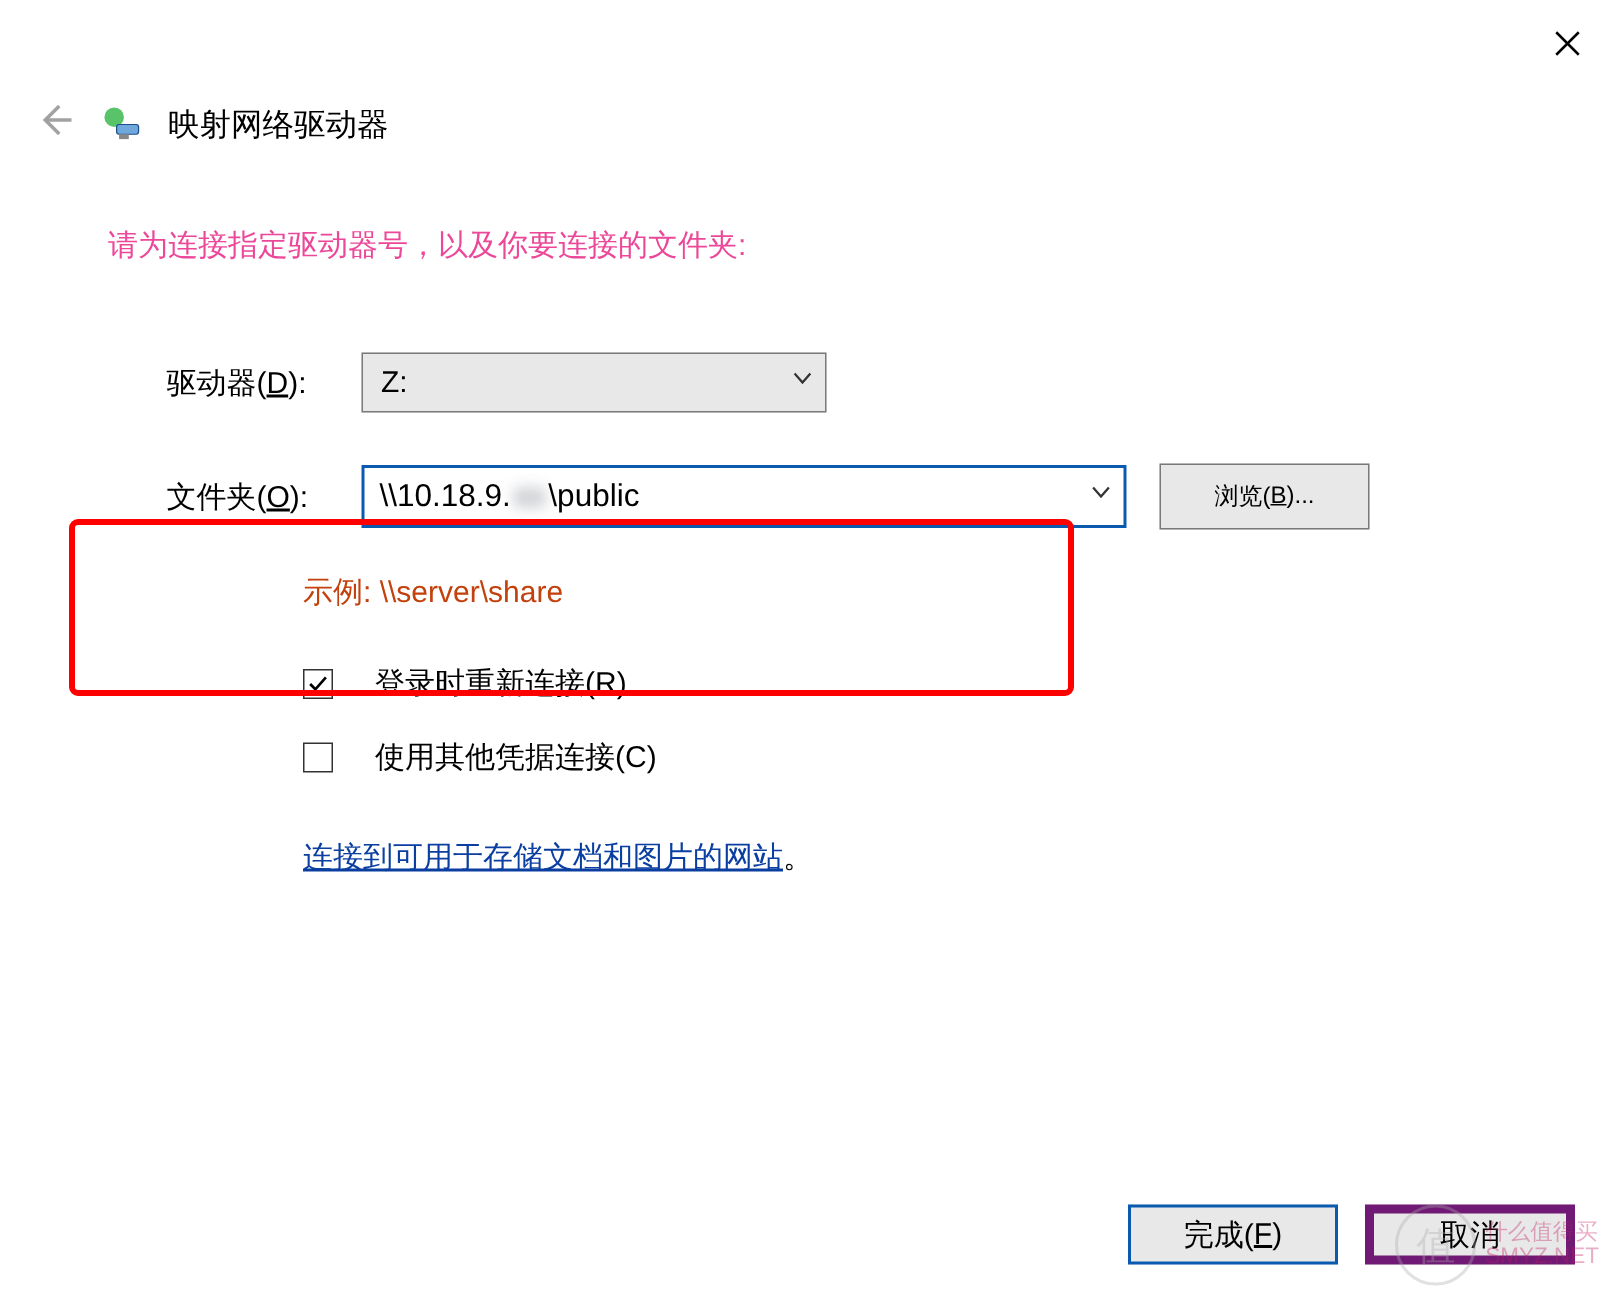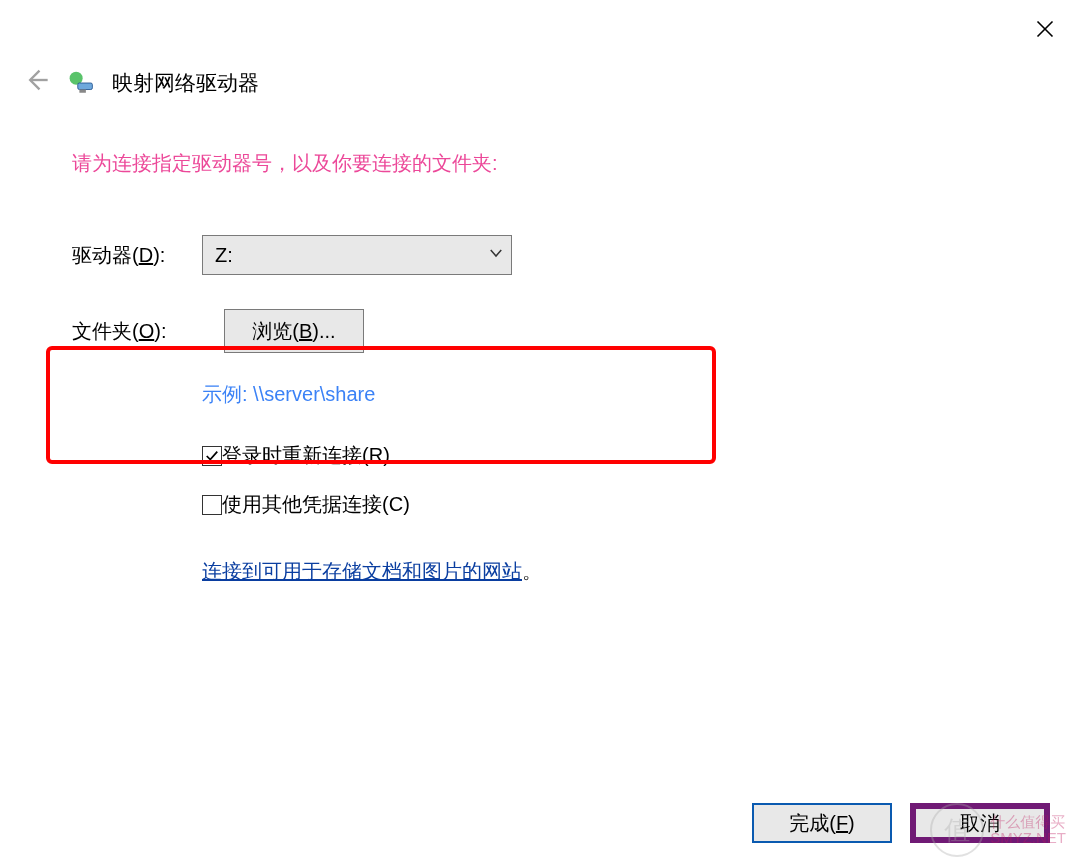--- a/index.html
+++ b/index.html
@@ -65,20 +65,21 @@
   }
 
   .form-row {
     display: flex;
     align-items: center;
     margin-bottom: 28px;
   }
   .form-label {
     width: 130px;
     font-size: 20px;
+    margin-left: 39px;
   }
   .form-label .ul { text-decoration: underline; }
 
   .drive-select {
     width: 310px;
     height: 40px;
     border: 1px solid #7a7a7a;
     background: #e8e8e8;
     display: flex;
     align-items: center;
@@ -107,41 +108,41 @@
     text-shadow: 0 0 10px rgba(90,100,110,1);
     padding: 0 2px;
   }
 
   .browse-btn {
     margin-left: 22px;
     width: 140px;
     height: 44px;
     border: 1px solid #7a7a7a;
     background: #e8e8e8;
-    font-size: 20px;
+    font-size: 16px;
     display: flex;
     align-items: center;
     justify-content: center;
     cursor: pointer;
   }
   .browse-btn .ul { text-decoration: underline; }
 
   .example-text {
     margin-left: 130px;
     font-size: 20px;
-    color: #3b82f6;
+    color: #c2410c;
     margin-top: 18px;
     margin-bottom: 34px;
   }
 
   .check-row {
     margin-left: 130px;
     display: flex;
     align-items: center;
-    gap: 0;
+    gap: 28px;
     font-size: 20px;
     margin-top: 22px;
   }
   .cbox {
     width: 20px; height: 20px;
     border: 1.5px solid #333;
     background: #fff;
     display: inline-flex;
     align-items: center;
     justify-content: center;
@@ -254,20 +255,30 @@
             <polyline points="5,8 12,16 19,8" fill="none" stroke="#333" stroke-width="2"></polyline>
           </svg>
       </span>
     </div>
   </div>
 
   <div class="form-row" style="margin-top:34px;">
     <div class="form-label">
       <span>文件夹(</span><span class="ul">O</span><span>):</span>
     </div>
+    <div class="folder-combo">
+      <span>
+        <span>\\10.18.9.</span><span class="blur-chip">xx</span><span>\public</span>
+      </span>
+      <span class="chev">
+        <svg viewBox="0 0 24 24">
+            <polyline points="5,8 12,16 19,8" fill="none" stroke="#333" stroke-width="2"></polyline>
+          </svg>
+      </span>
+    </div>
     <div class="browse-btn">
       <span>浏览(</span>
         <span class="ul">B</span>
         <span>)...</span>
     </div>
   </div>
 
   <div class="example-text">示例: \\server\share</div>
 
   <div class="check-row">

